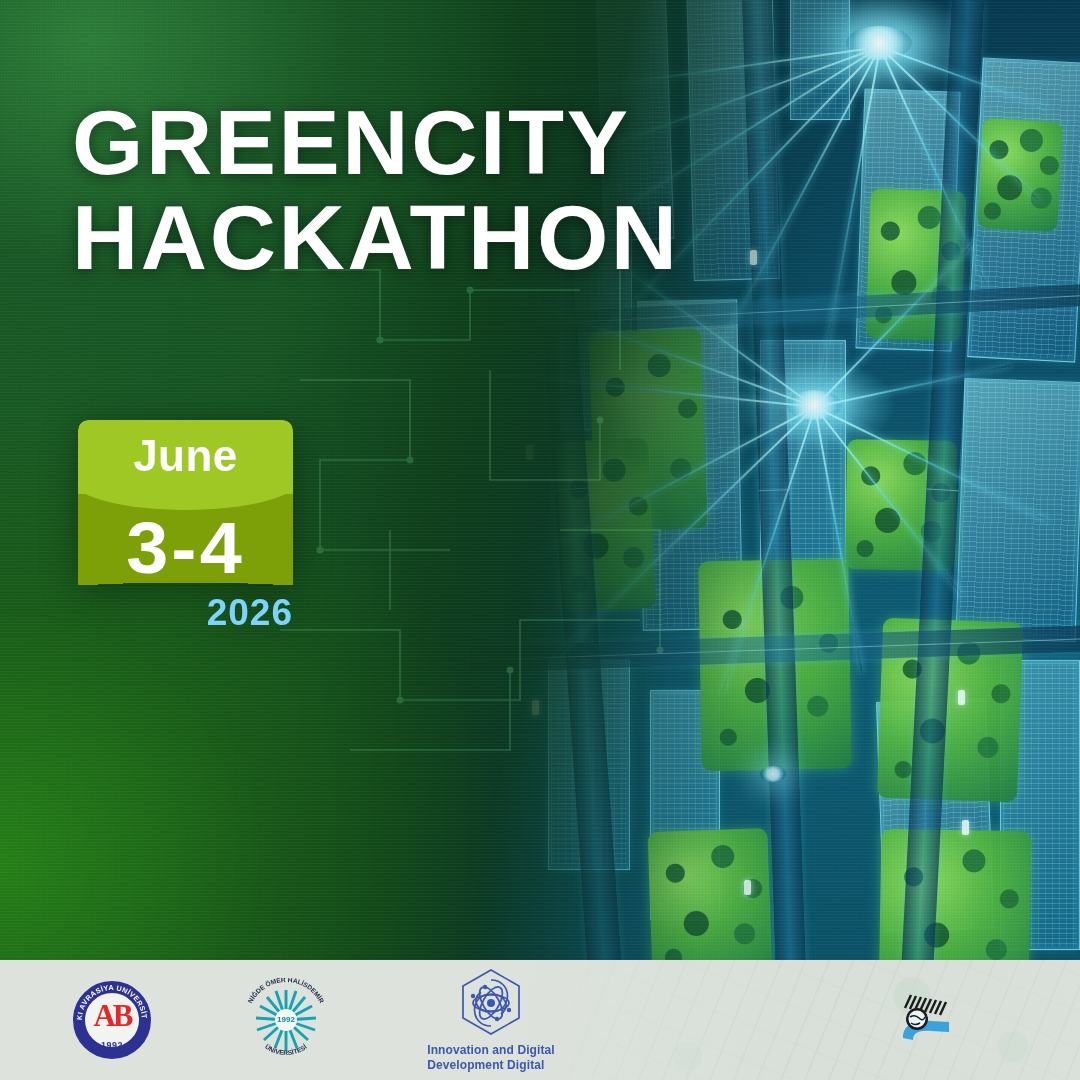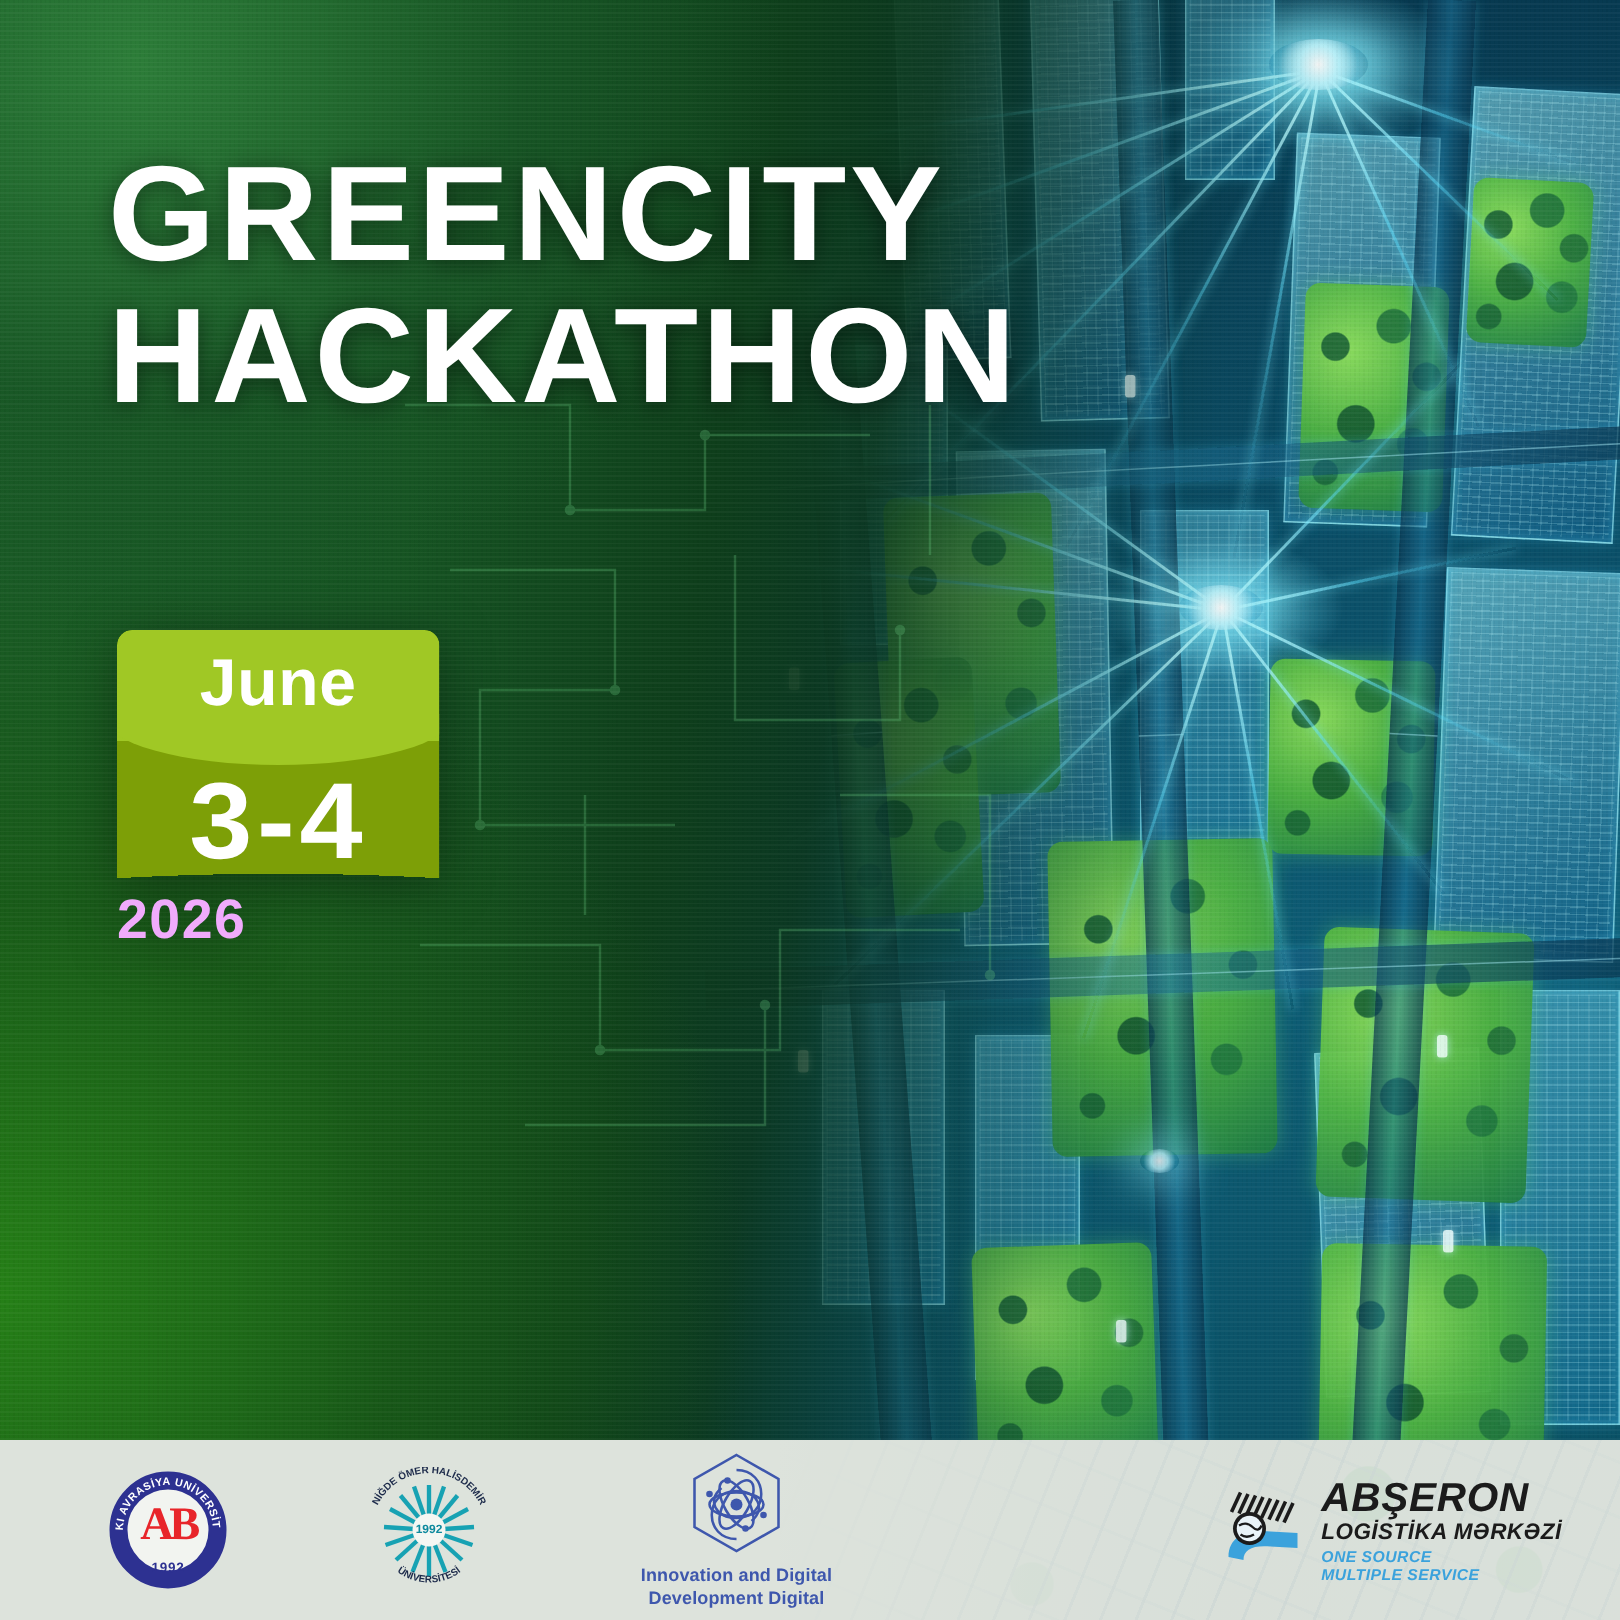--- a/index.html
+++ b/index.html
@@ -168,22 +168,22 @@
   .badge-days{
     position:absolute; left:0; right:0; top:90px;
     text-align:center;
     font-size:72px; font-weight:700; color:#ffffff;
     letter-spacing:3px; line-height:76px;
     z-index:3;
     transform:scaleX(1.05);
   }
   .badge-year{
     position:absolute; left:0; right:0; top:172px;
-    text-align:left;
-    font-size:37px; font-weight:700; color:#f0abfc;
+    text-align:right;
+    font-size:37px; font-weight:700; color:#7dd3fc;
     letter-spacing:1px; line-height:42px;
     z-index:3;
   }
 
   
   .sponsors{
     position:absolute; left:0; right:0; bottom:0; height:120px;
     background:#dde3dc;
     z-index:10; overflow:hidden;
   }
@@ -235,21 +235,21 @@
   .burst{ position:relative; width:84px; height:84px; }
   .burst svg{ position:absolute; inset:0; }
   .burst-year{
     position:absolute; left:0; right:0; top:37px; text-align:center;
     font-size:8px; font-weight:700; color:#0f8a9e;
   }
 
   
   .idda-mark{ width:72px; height:72px; }
   .idda-cap{
-    margin-top:4px; text-align:center;
+    margin-top:4px; text-align:left;
     color:#3e57ad; font-size:12px; font-weight:700; line-height:15px;
     letter-spacing:.1px;
   }
 
   
   .coders{
     font-size:40px; font-weight:700; color:#16181a;
     letter-spacing:1px; font-family:"DejaVu Sans", sans-serif;
     transform:scaleX(1.12) scaleY(.95); transform-origin:center;
   }
@@ -475,27 +475,19 @@
               <line x1="28" y1="20" x2="34" y2="7"></line>
                 <line x1="33" y1="21" x2="39" y2="8"></line>
               <line x1="38" y1="22" x2="44" y2="9"></line>
                 <line x1="43" y1="23" x2="49" y2="10"></line>
             </g>
             <path d="M6 46 C6 32 18 28 34 29 L52 30 L52 40 L34 39 C22 38 16 41 16 48 Z" fill="#3ba2dc"></path>
             <circle cx="20" cy="27" r="11" fill="#1b1b1b"></circle>
             <circle cx="20" cy="27" r="8.5" fill="#e9f3f8"></circle>
             <path d="M13 25 q5 -3 9 1 t6 -1 M14 31 q4 3 9 0" stroke="#1b1b1b" stroke-width="1.5" fill="none"></path>
           </svg>
-          <div class="abs-txt">
-            <div class="abs-name">ABŞERON</div>
-            <div class="abs-sub">LOGİSTİKA MƏRKƏZİ</div>
-            <div class="abs-tag">
-              <div>ONE SOURCE</div>
-              <div>MULTIPLE SERVICE</div>
-            </div>
-          </div>
         </div>
       </div>
 
     </div>
   </div>
 
 </div>
 
 </body></html>

